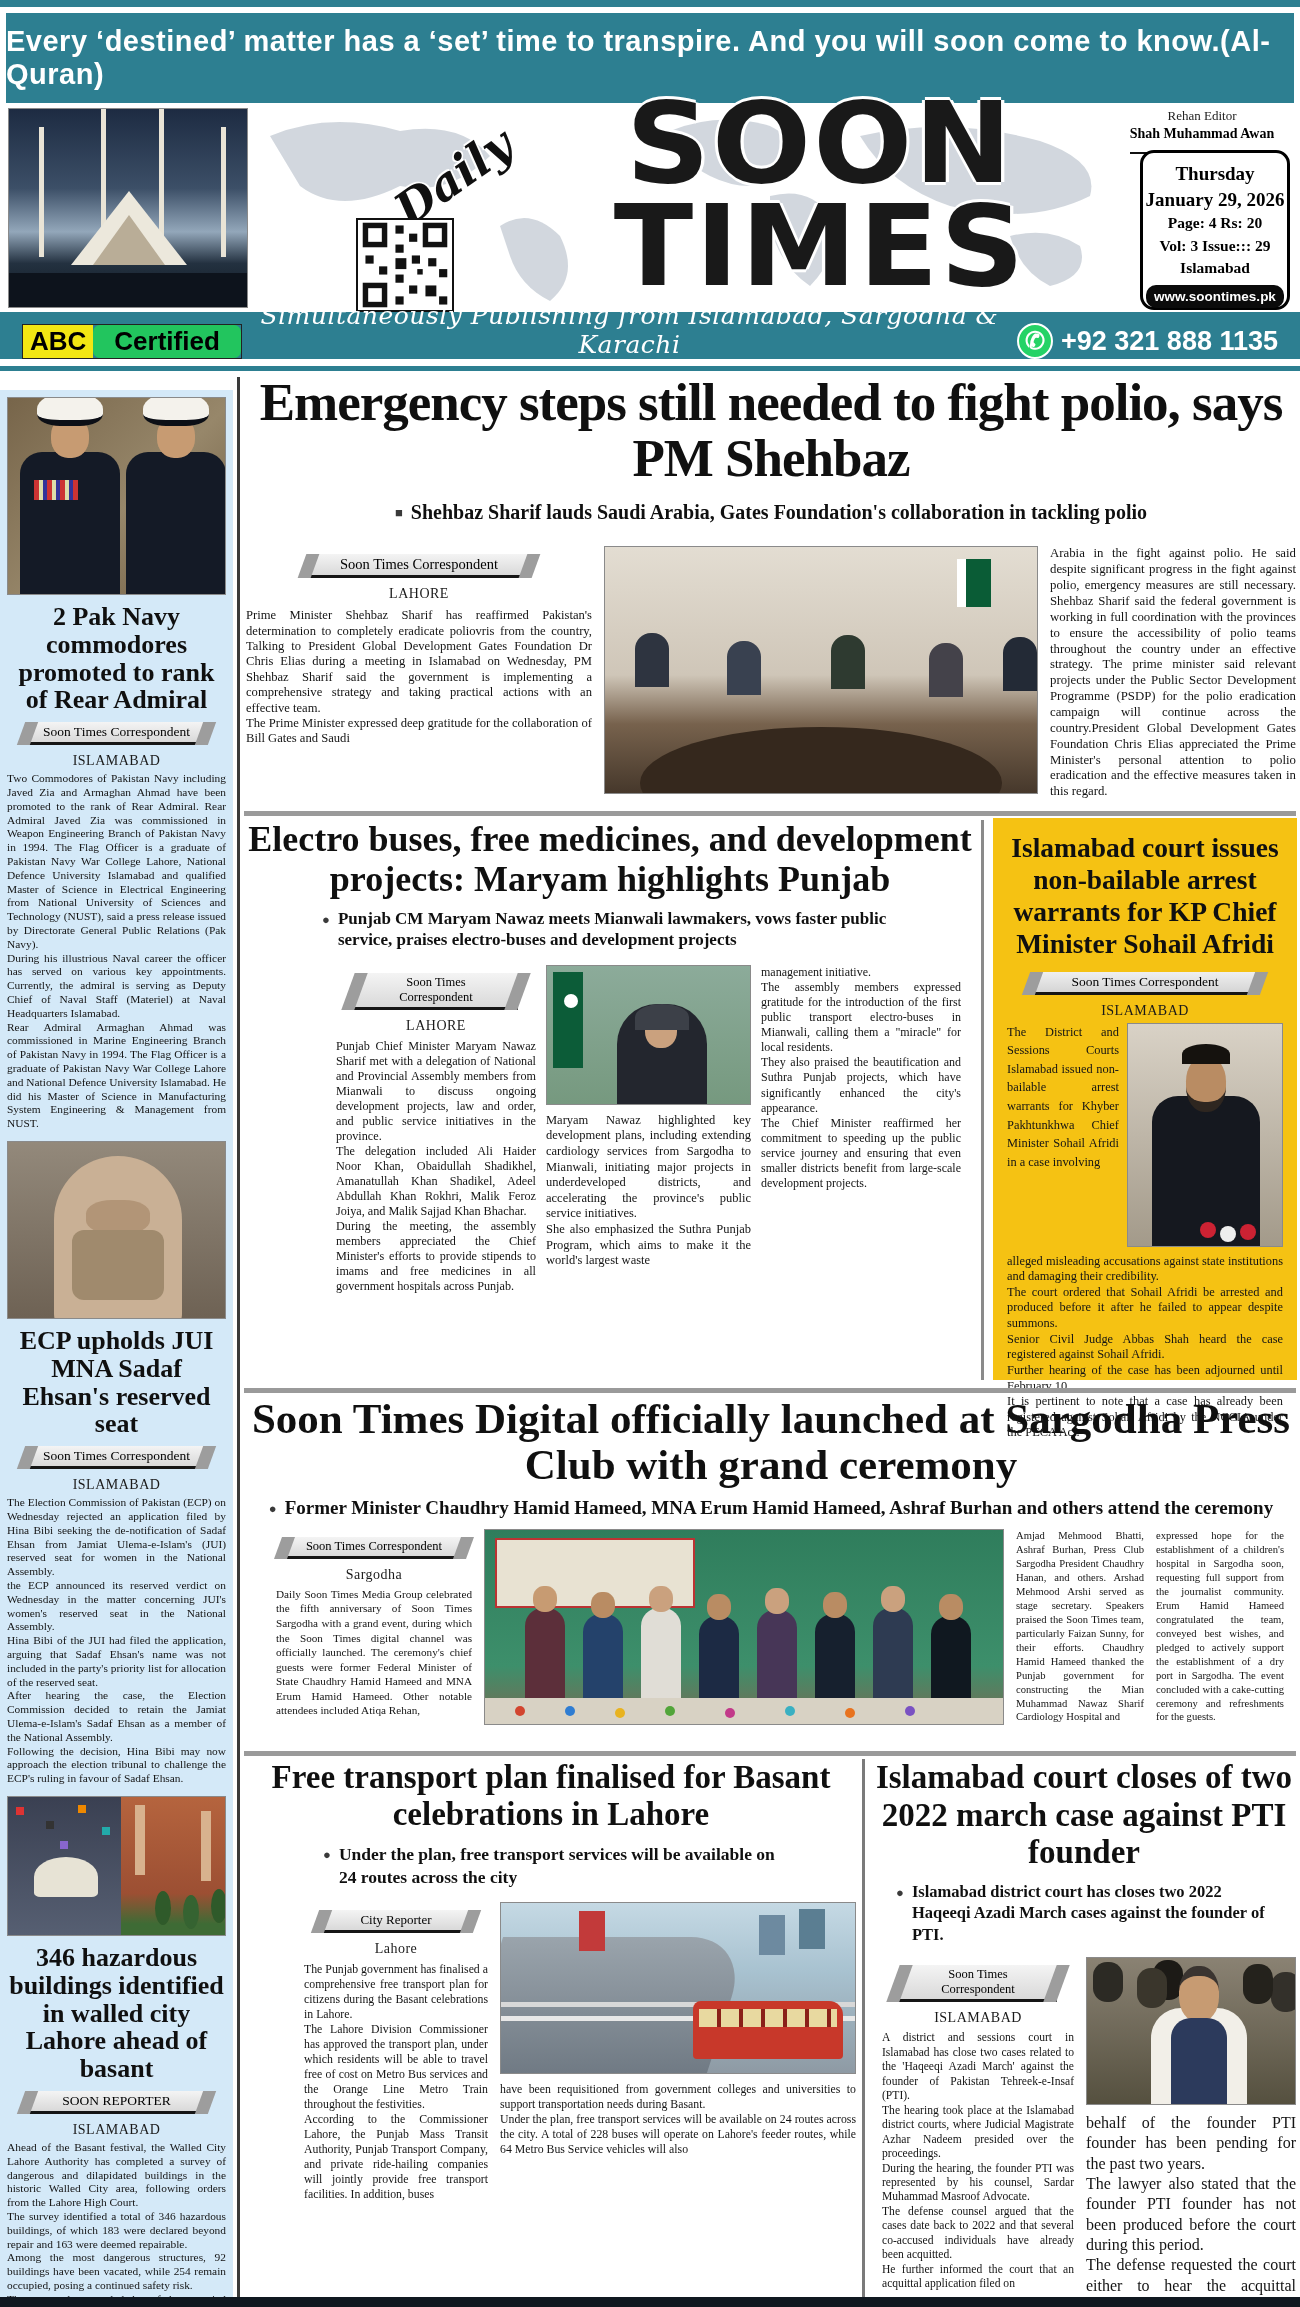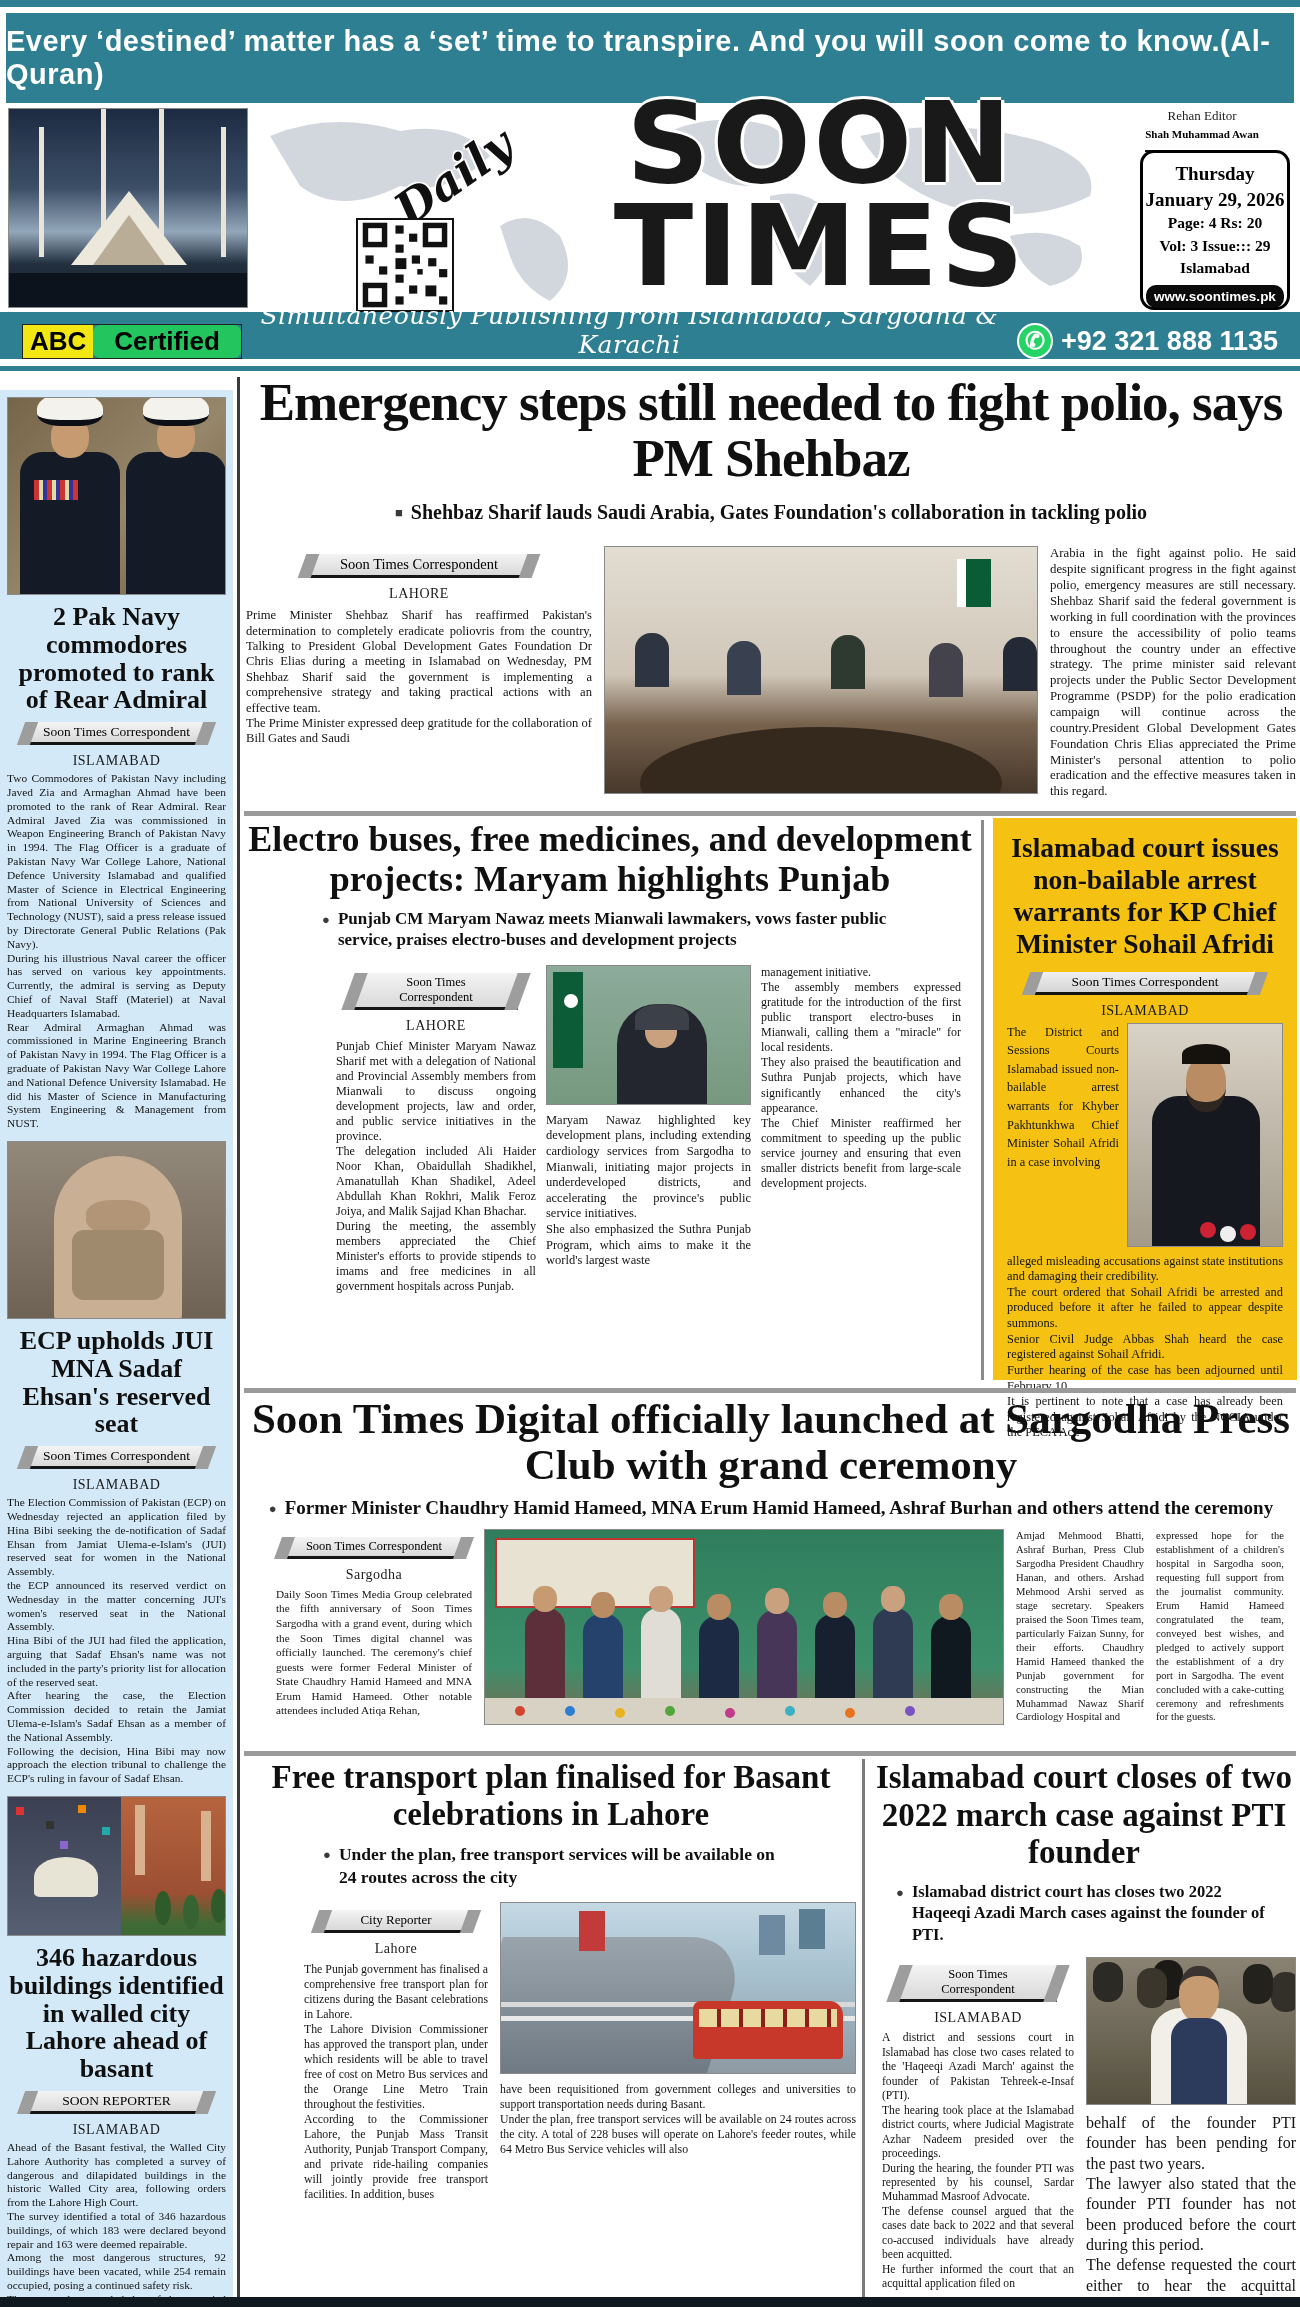--- a/index.html
+++ b/index.html
@@ -27,21 +27,21 @@
   .daily { position:absolute; left:388px; top:44px; transform:rotate(-35deg);
     font-family:"DejaVu Serif",serif; font-style:italic; font-weight:bold; font-size:46px; color:#101010;
     text-shadow:-2px 0 #fff,2px 0 #fff,0 -2px #fff,0 2px #fff; }
   .bigtitle { position:absolute; left:470px; top:-14px; width:700px; text-align:center;
     font-family:"DejaVu Sans","Liberation Sans",sans-serif; font-weight:800; font-size:112px; line-height:.92;
     letter-spacing:2px; color:#191919; transform:scale(1.04,1.0);
     text-shadow:-3px 0 #fff,3px 0 #fff,0 -3px #fff,0 3px #fff; }
   .qr { position:absolute; left:356px; top:112px; width:98px; height:94px; background:#fff; border:2px solid #111; }
   .chiefed { position:absolute; right:14px; top:2px; width:168px; text-align:center; }
   .chiefed .lbl { font-size:13px; color:#222; }
-  .chiefed .nm { font-size:11px; font-weight:bold; border-bottom:2px solid #111; padding-bottom:10px; display:inline-block; }
+  .chiefed .nm { font-size:14px; font-weight:bold; border-bottom:2px solid #111; padding-bottom:10px; display:inline-block; }
   .infobox { position:absolute; right:10px; top:44px; width:150px; height:160px; background:#fff;
     border:3px solid #000; border-radius:14px; text-align:center; padding-top:8px; }
   .infobox .l1 { font-size:19px; font-weight:bold; line-height:1.35; }
   .infobox .l2 { font-size:15.5px; font-weight:bold; line-height:1.45; }
   .webpill { display:inline-block; margin-top:5px; background:#0b0b0b; color:#fff; border-radius:10px;
     font-family:"Liberation Sans",sans-serif; font-size:13.5px; font-weight:bold; padding:4px 8px; }
 
   
   .tealbar { position:absolute; left:0; top:312px; width:1300px; height:47px; background:#2d7f91;
     display:flex; align-items:flex-end; padding:0 22px; }

